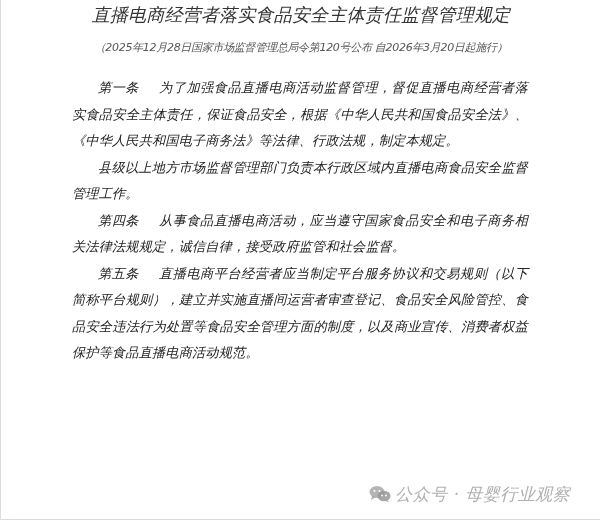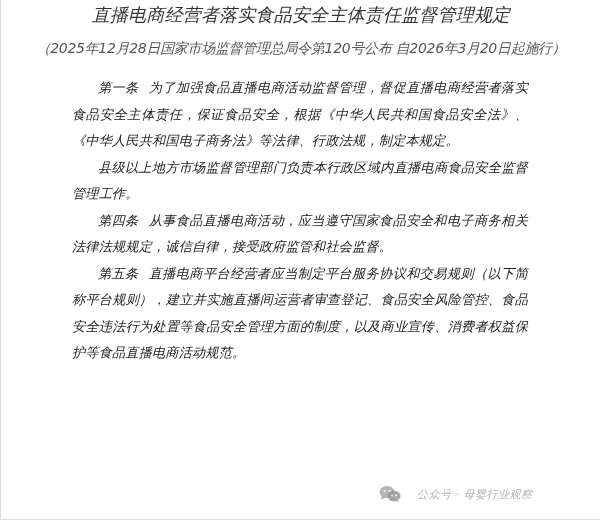--- a/index.html
+++ b/index.html
@@ -37,53 +37,53 @@
       line-height: 26px;
       color: #333333;
       letter-spacing: 0.2px;
     }
     .subtitle {
       position: absolute;
       left: 0;
       width: 600px;
       top: 40px;
       text-align: center;
-      font-size: 14px;
+      font-size: 11px;
       line-height: 16px;
       color: #555555;
       letter-spacing: -0.3px;
     }
     .body-text {
       position: absolute;
       left: 71px;
       top: 75px;
       width: 456px;
       font-size: 13.2px;
       line-height: 26.5px;
       color: #222222;
     }
     .para {
       margin: 0;
       text-indent: 26px;
       text-align: justify;
       letter-spacing: 0.15px;
     }
     .article-no {
-      margin-right: 10px;
+      margin-right: 20px;
     }
     .watermark {
       position: absolute;
-      left: 378px;
+      left: 368px;
       top: 483px;
       height: 22px;
       display: flex;
       align-items: center;
-      gap: 16px;
+      gap: 4px;
       color: rgba(150,150,150,0.75);
-      font-size: 11px;
+      font-size: 17px;
       letter-spacing: 0.5px;
     }
     .wechat-icon {
       width: 22px;
       height: 18px;
       position: relative;
       display: inline-block;
     }
   </style>
 </head>

